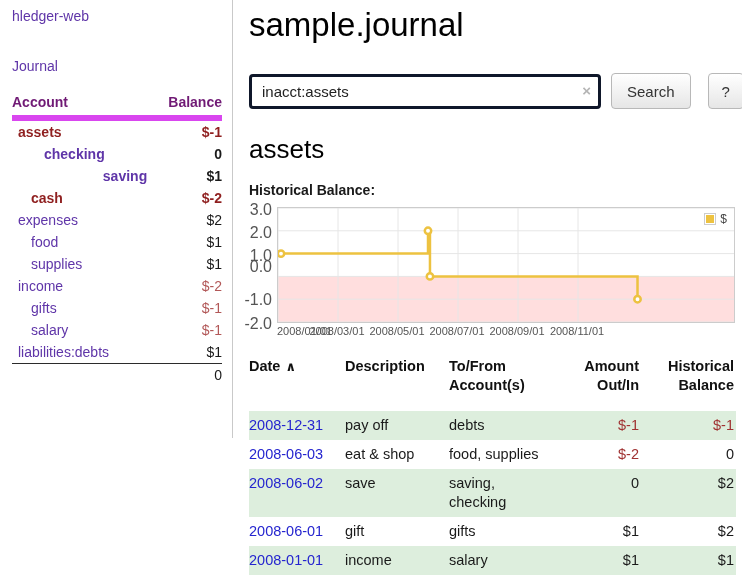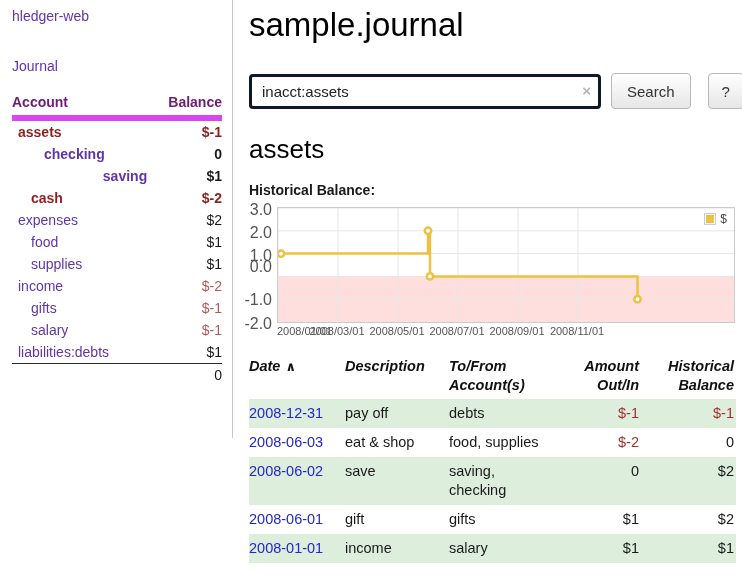--- a/index.html
+++ b/index.html
@@ -44,21 +44,21 @@
   .ylabels span{position:absolute;right:5px;}
   .plot-wrap{position:relative;width:458px;height:116px;border:1px solid #ccc;background:#fff;}
   .plot-wrap svg{display:block;}
   .legend{position:absolute;top:3px;right:3px;display:flex;align-items:center;
     background:rgba(255,255,255,0.85);padding:1px 4px 1px 2px;}
   .legend-box{width:12px;height:12px;border:1px solid #ccc;box-shadow:inset 0 0 0 1px #fff;margin-right:4px;background:var(--chart-gold);}
   .legend-label{font-size:12px;color:#444;}
   .xlabels{position:relative;height:15px;margin:2px 0 0 28px;width:458px;font-size:11px;color:#545454;}
   .xlabels span{position:absolute;top:0;white-space:nowrap;}
   table.register{border-collapse:collapse;margin-top:15px;font-size:14.5px;table-layout:fixed;width:487px;}
-  .register th{text-align:left;vertical-align:top;font-weight:700;padding:2px 12px 4px 0;line-height:19px;color:#111;font-style:italic;}
+  .register th{text-align:left;vertical-align:top;font-weight:700;padding:2px 12px 16px 0;line-height:19px;color:#111;}
   .register th.r,.register td.r{text-align:right;}
   .register th:last-child,.register td:last-child{padding-right:2px;}
   .register td{padding:5px 12px 5px 0;vertical-align:top;line-height:19px;}
   .green{background:var(--row-green);}
   a.date{color:var(--link-blue);text-decoration:none;}
   .neg{color:var(--table-negative);}
   .caret{margin-left:5px;font-size:13px;}
 </style>
 </head>
 <body>

